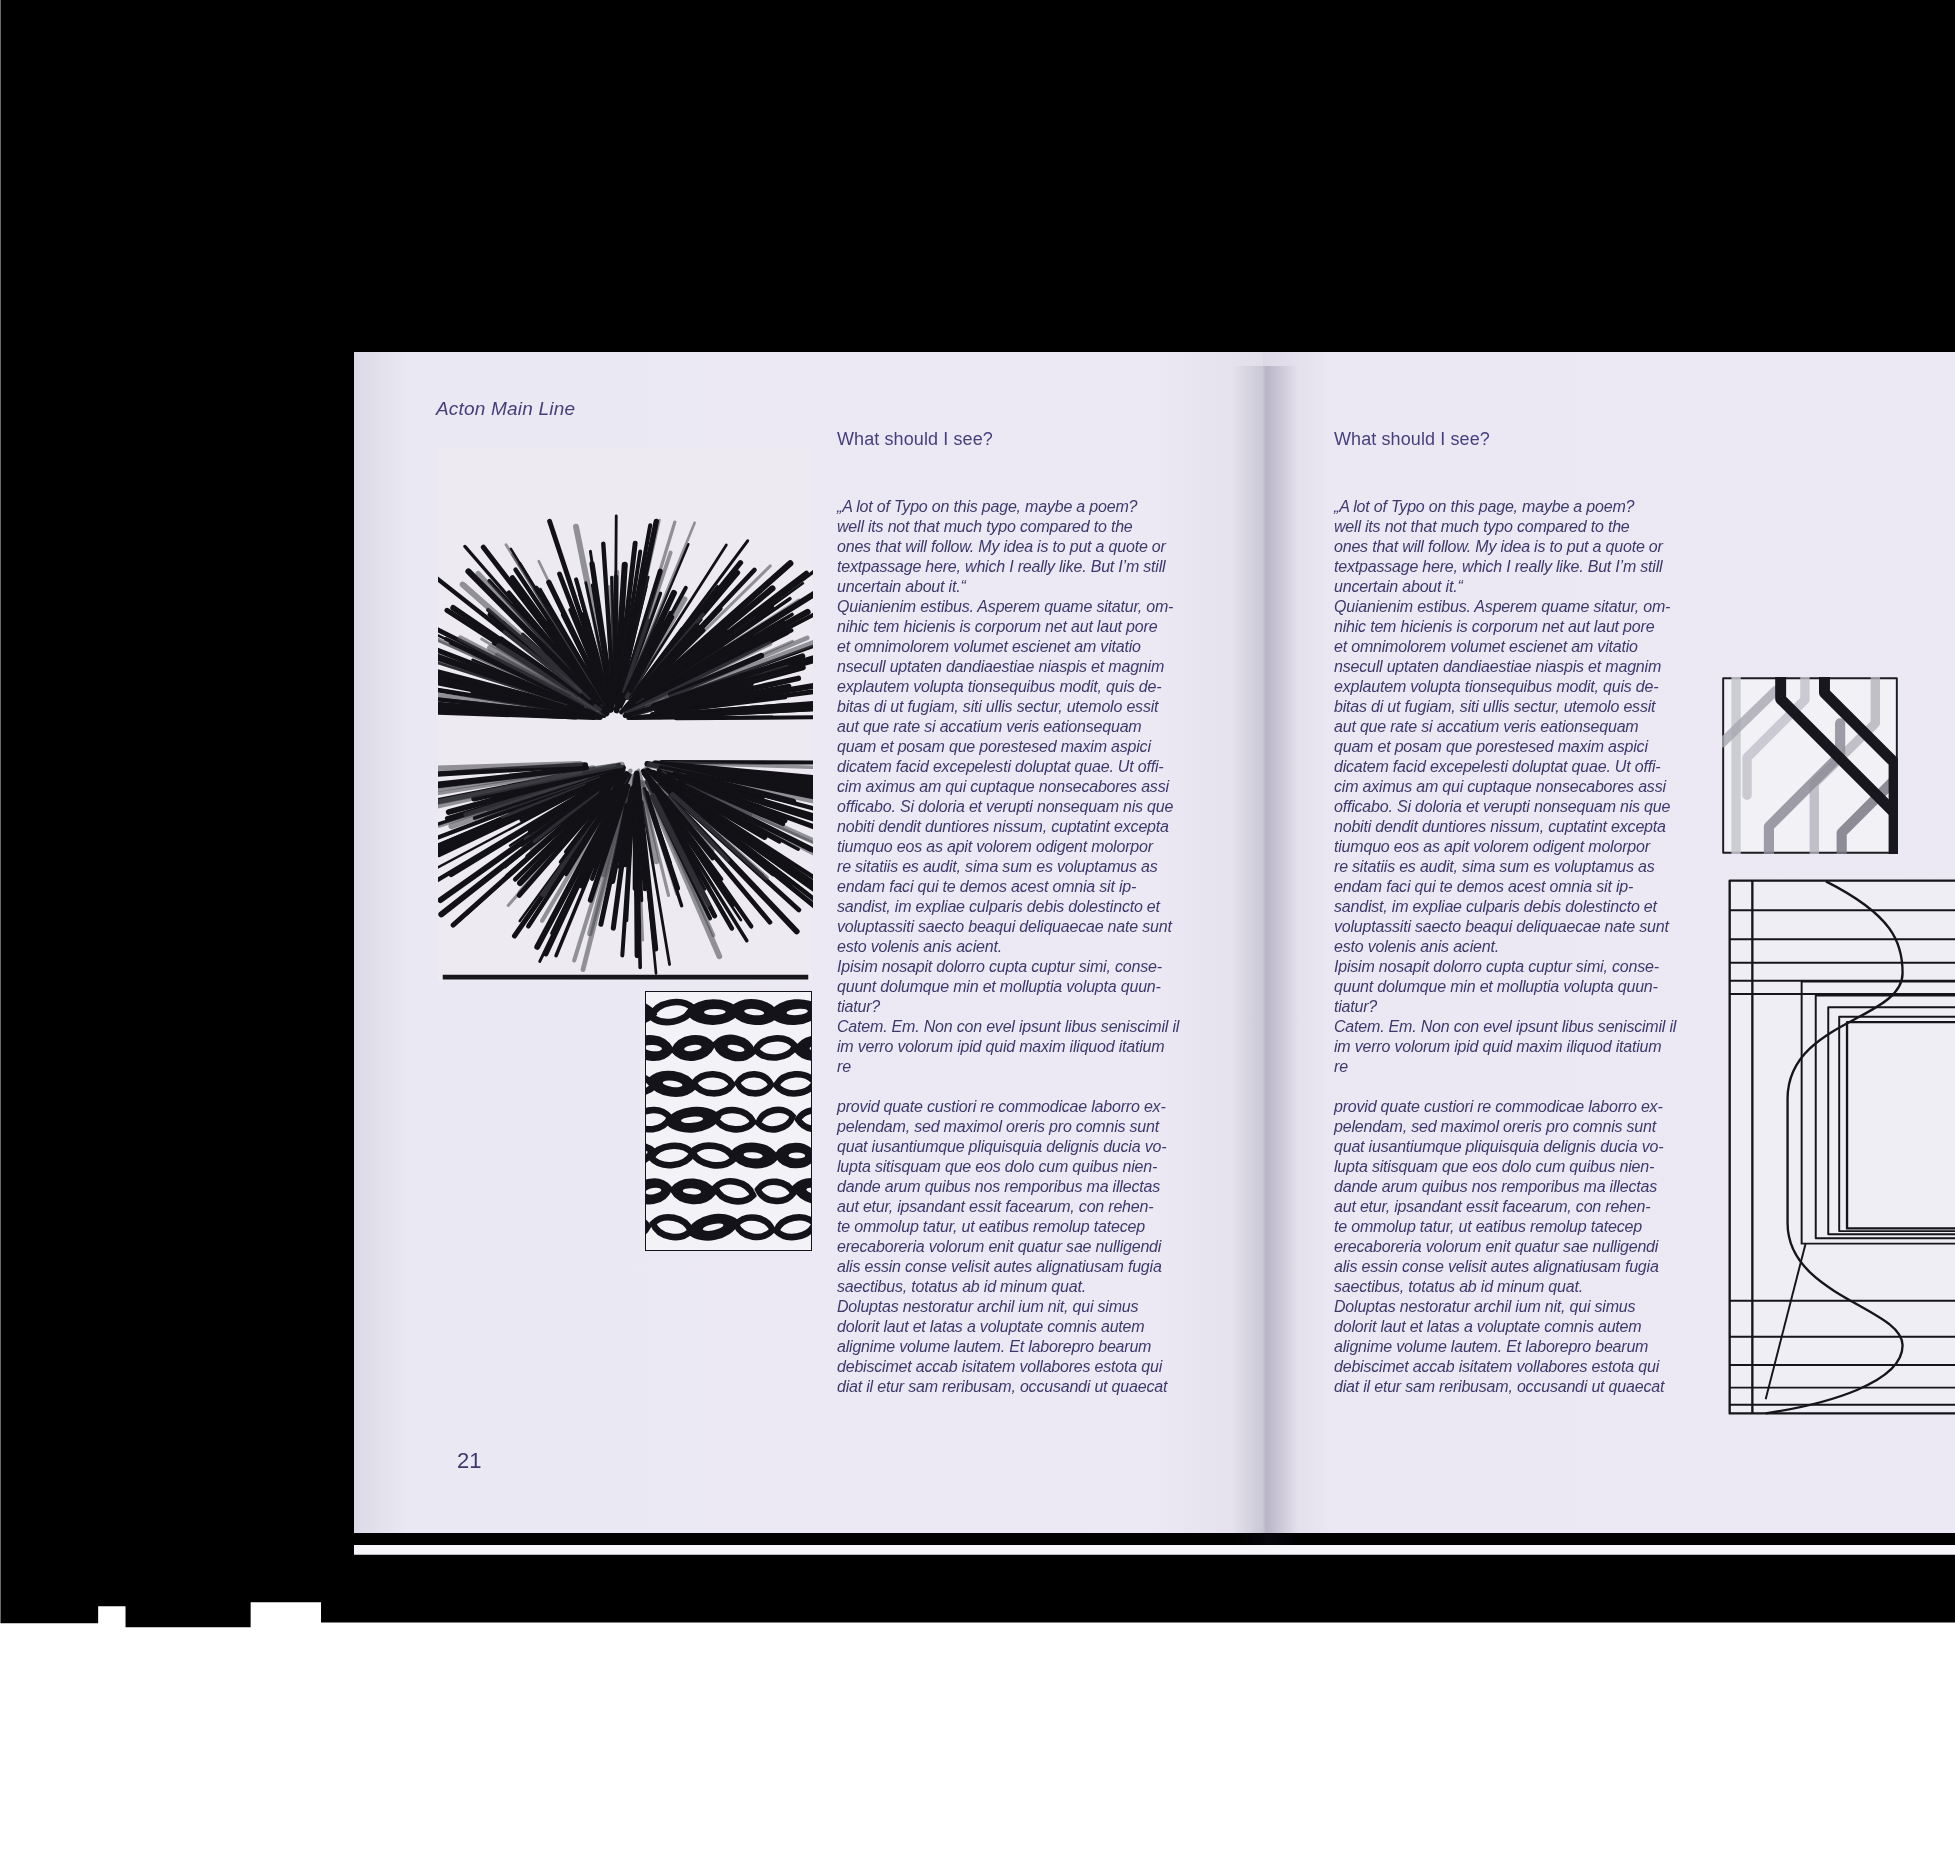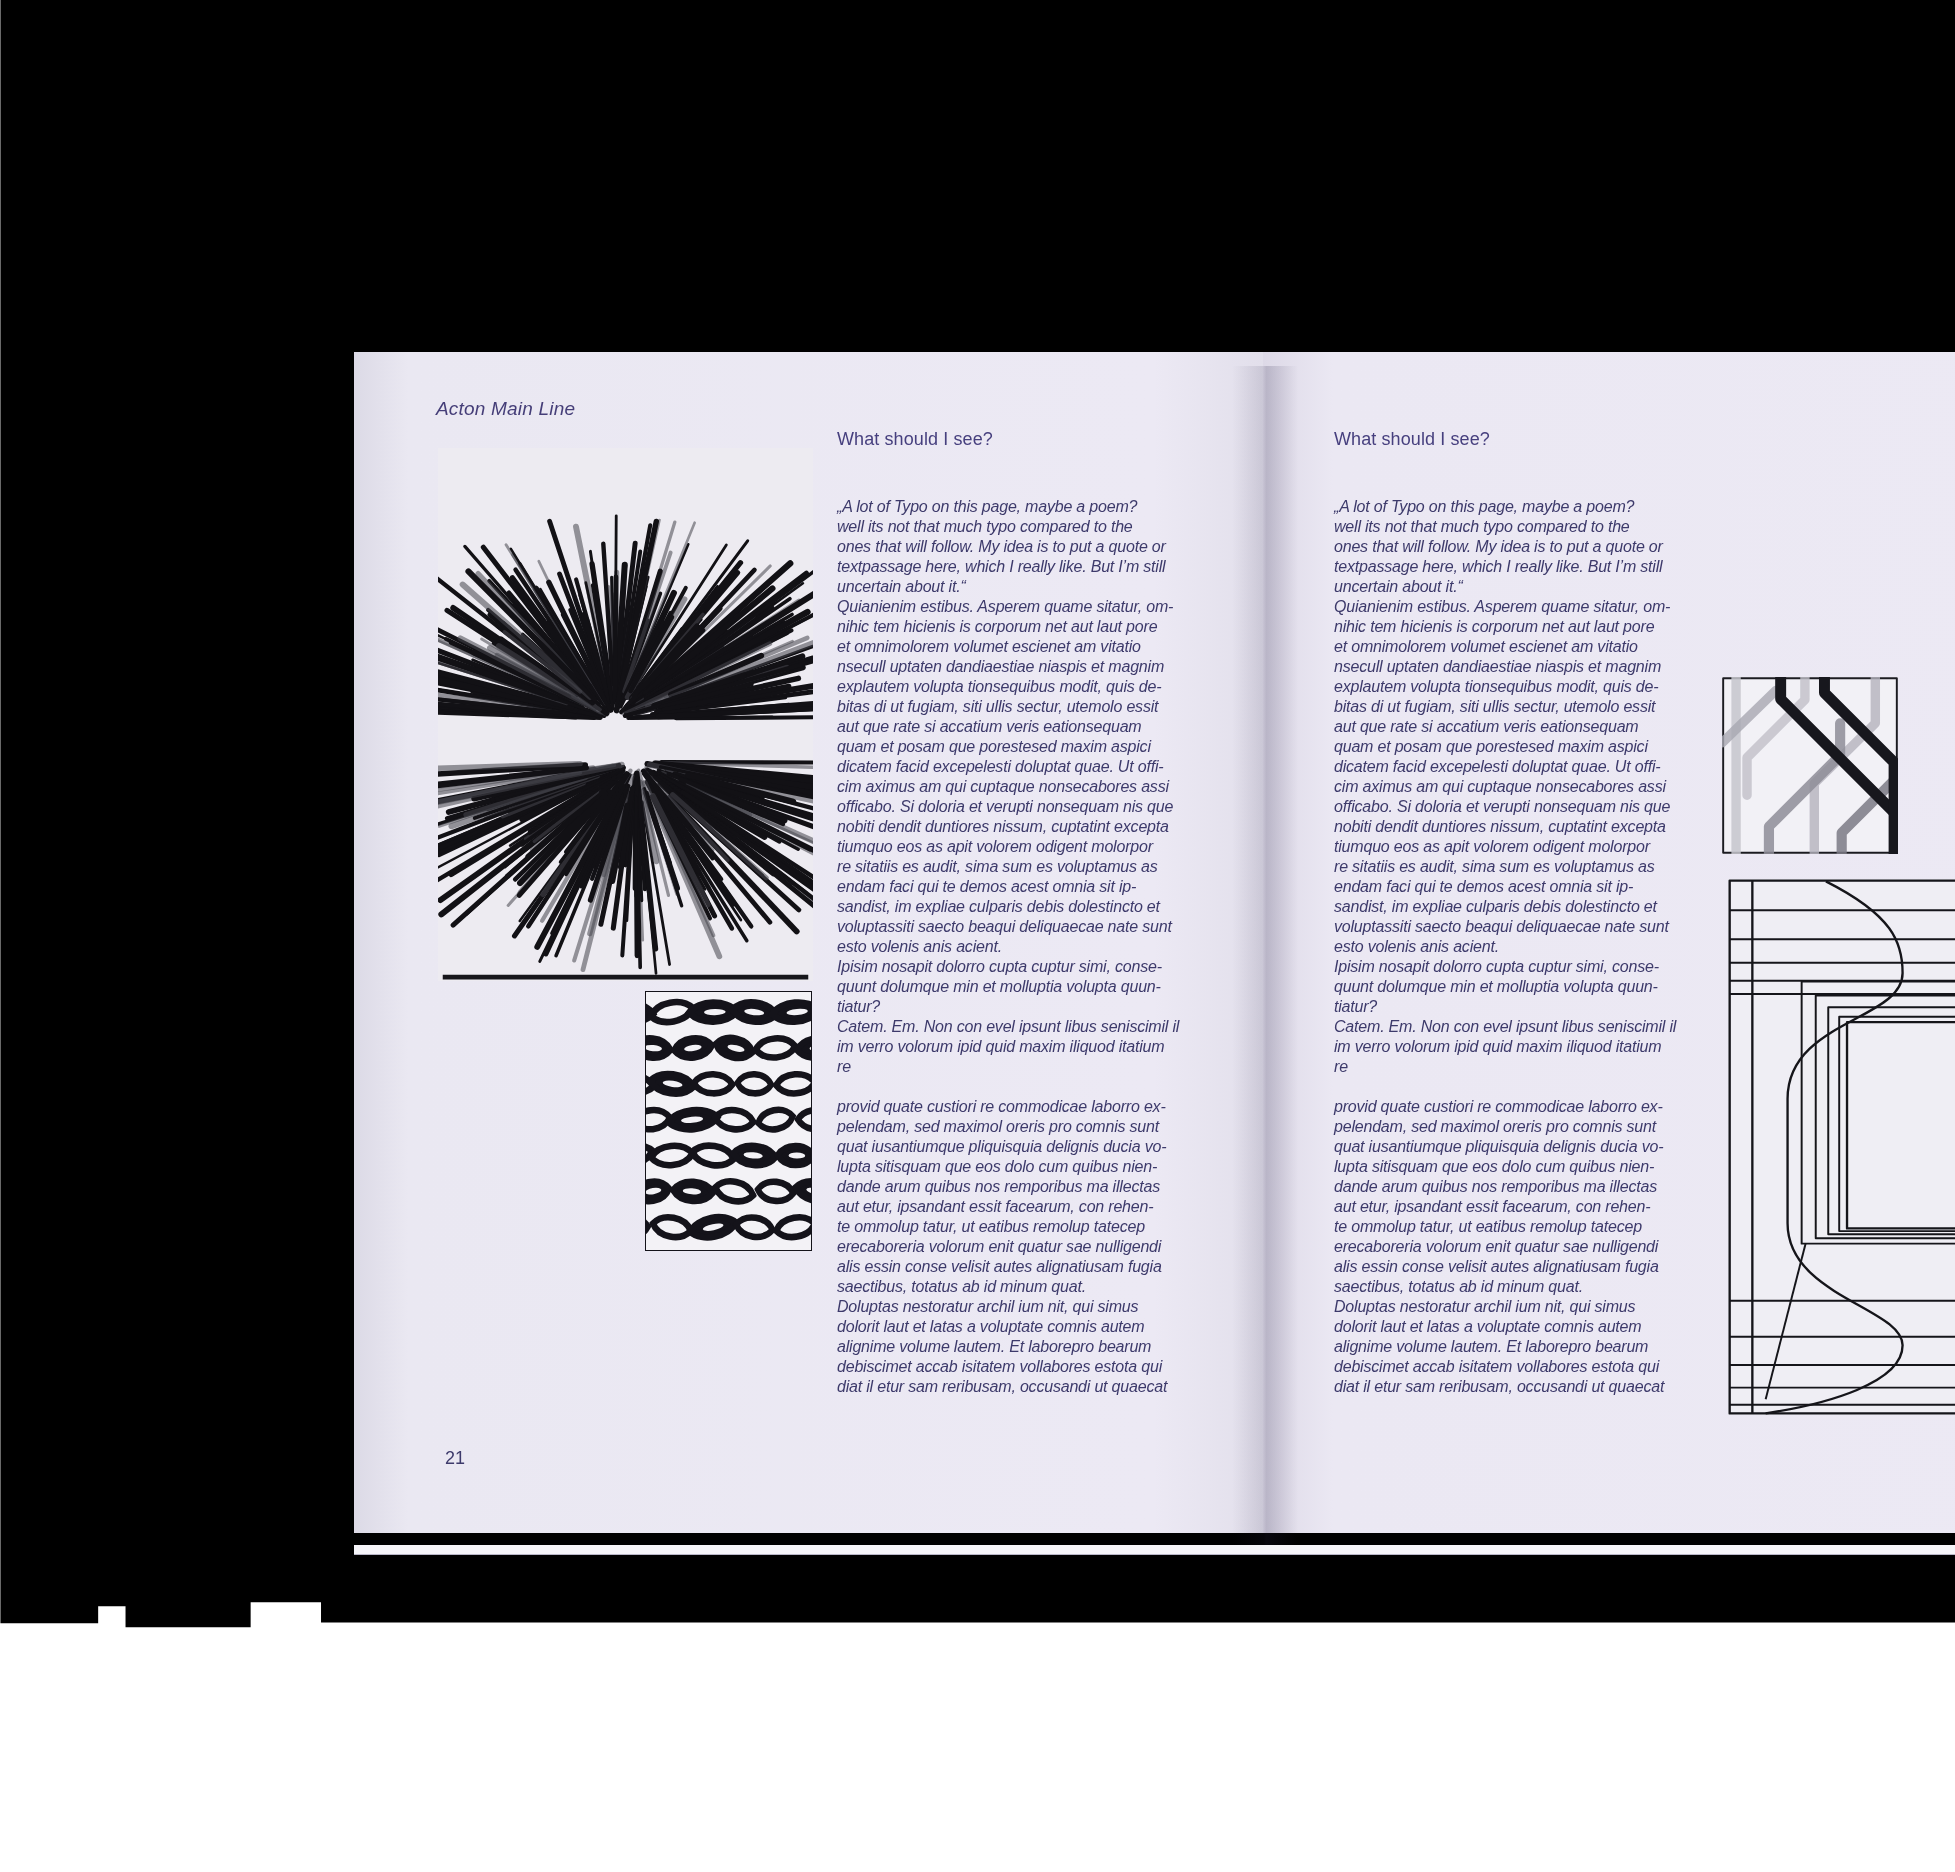--- a/index.html
+++ b/index.html
@@ -7,21 +7,21 @@
           font-family:"Liberation Sans",sans-serif;}
   #backdrop{position:absolute;left:0;top:0;}
   .page{position:absolute;top:352px;height:1181px;}
   #page-left{left:354px;width:909px;background:linear-gradient(to right,#dcdae6 0%,#eae8f2 6%,#ece9f4 88%,#e2dfeb 100%);}
   #page-right{left:1263px;width:876px;background:linear-gradient(to right,#ddd9e7 0%,#ebe8f3 8%,#ece9f4 94%,#e4e1ee 100%);}
   .abs{position:absolute;}
   .running-header{font-style:italic;font-size:19px;color:#453e78;letter-spacing:0.2px;}
   .heading{font-size:18px;color:#463f7e;letter-spacing:0.1px;}
   .bodytext{font-style:italic;font-size:16px;line-height:20px;color:#3d3a6b;
             white-space:pre;letter-spacing:-0.2px;}
-  .pgnum{font-size:18px;color:#3d3a6b;}
+  .pgnum{font-size:22px;color:#3d3a6b;margin-left:12px;}
   .ill{position:absolute;display:block;}
   #scribble{left:84px;top:96px;background:#edebf1;}
   #lips{left:291px;top:639px;background:#f3f2f6;border:1.6px solid #14131a;box-sizing:border-box;}
   #weave{left:459px;top:325px;background:#f2f1f6;}
   #wireframe{left:465px;top:527px;background:#efeef4;}
   #spine-shadow{position:absolute;left:878px;top:0;width:66px;height:1181px;
                 background:linear-gradient(to right,rgba(40,35,70,0) 0%,rgba(40,35,70,0.13) 48%,rgba(40,35,70,0.20) 52%,rgba(40,35,70,0) 100%);}
   #stack-edge{position:absolute;left:354px;top:1545px;width:1785px;height:9.4px;
               background:#f6f5f9;border-bottom:1.6px solid #b9b6c6;}
 </style>

